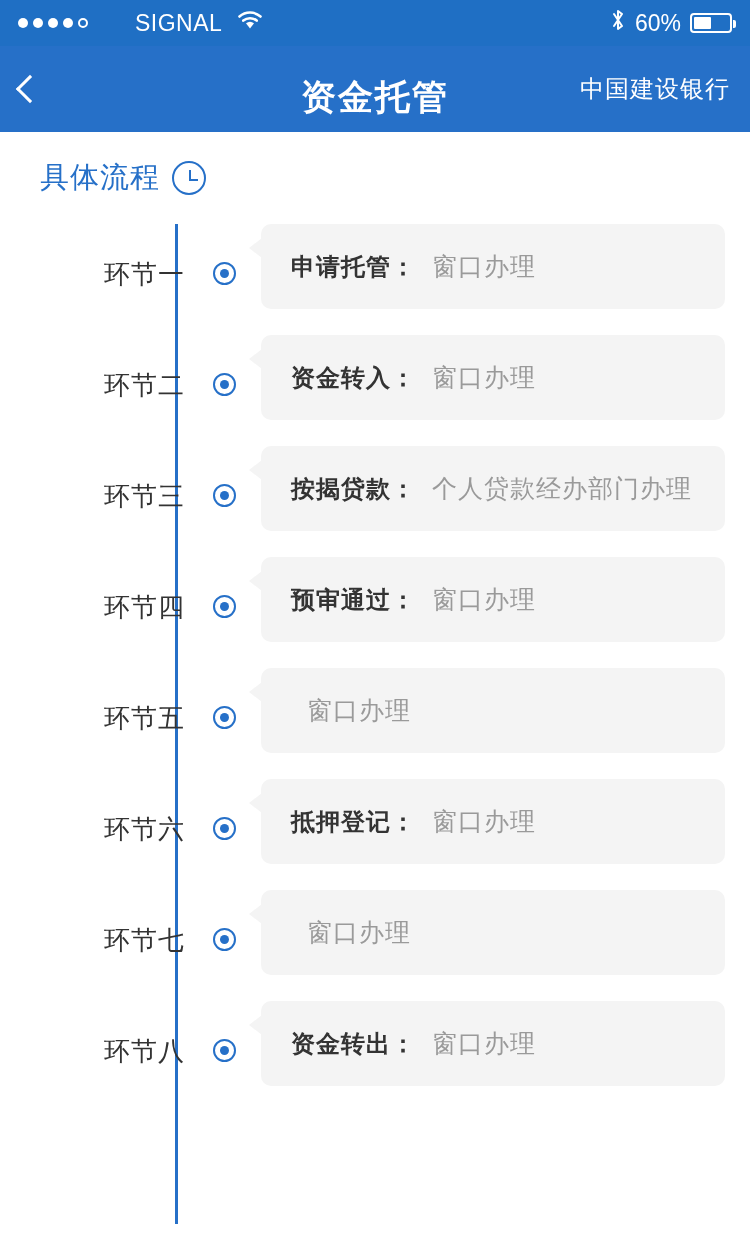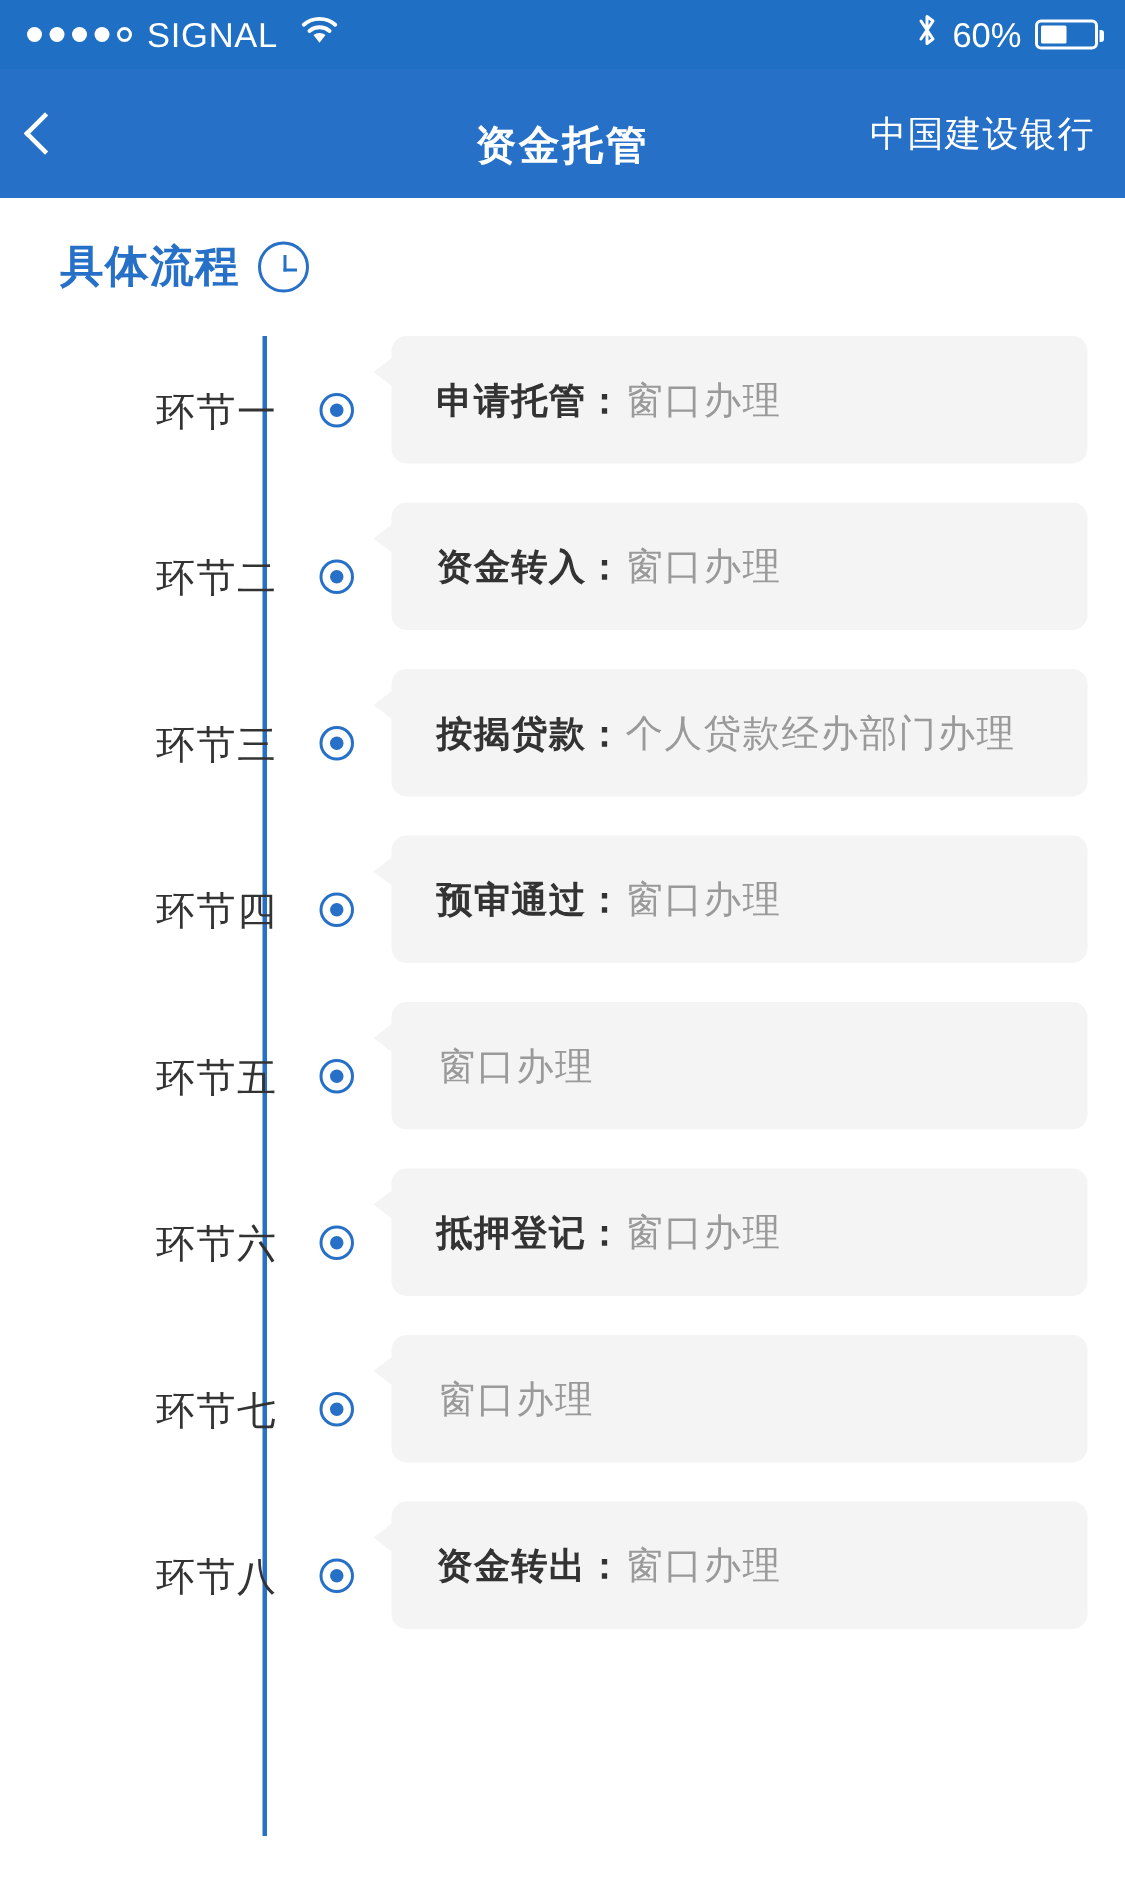--- a/index.html
+++ b/index.html
@@ -22,21 +22,21 @@
     font-size: 23px;
     position: relative;
   }
   .status-left { display: flex; align-items: center; gap: 10px; }
   .dots { display: flex; align-items: center; gap: 5px; }
   .dot {
     width: 10px; height: 10px; border-radius: 50%;
     background: #ffffff;
   }
   .dot.hollow { background: transparent; border: 2px solid #ffffff; }
-  .carrier { font-size: 23px; letter-spacing: 0.5px; }
+  .carrier { font-size: 23px; letter-spacing: 0.5px; margin-left: 37px; }
   .wifi-icon { margin-left: 4px; display: inline-block; }
   .status-center {
     position: absolute;
     left: 0; right: 0;
     text-align: center;
     font-size: 24px;
     font-weight: 500;
     pointer-events: none;
   }
   .status-right {
@@ -88,21 +88,21 @@
   .chevron {
     width: 20px; height: 20px;
     border-left: 3px solid #ffffff;
     border-bottom: 3px solid #ffffff;
     transform: rotate(45deg);
   }
   .nav-title {
     position: absolute;
     left: 0; right: 0;
     text-align: center;
-    font-size: 27px;
+    font-size: 35px;
     font-weight: 600;
     letter-spacing: 2px;
     pointer-events: none;
     margin-top: 16px;
   }
   .nav-right {
     margin-left: auto;
     font-size: 24px;
     letter-spacing: 1px;
     z-index: 2;
@@ -117,21 +117,21 @@
 
   .section-header {
     display: flex;
     align-items: center;
     gap: 12px;
     padding: 26px 0 0 40px;
   }
   .section-title {
     color: #2670c8;
     font-size: 29px;
-    font-weight: 700;
+    font-weight: 400;
     letter-spacing: 1px;
   }
   .clock-icon {
     width: 34px; height: 34px;
     border: 2px solid #2670c8;
     border-radius: 50%;
     position: relative;
     flex: none;
   }
   .clock-icon::before {
@@ -220,21 +220,21 @@
     font-size: 24px;
     color: #333333;
     font-weight: 600;
     letter-spacing: 1px;
     white-space: nowrap;
   }
   .bubble-desc {
     font-size: 25px;
     color: #9a9a9a;
     letter-spacing: 1px;
-    margin-left: 1px;
+    margin-left: 16px;
     white-space: nowrap;
   }
   
   .step .bubble { top: 6px; }
 </style>
 </head>
 <body>
 
 <div class="status-bar">
   <div class="status-left">

